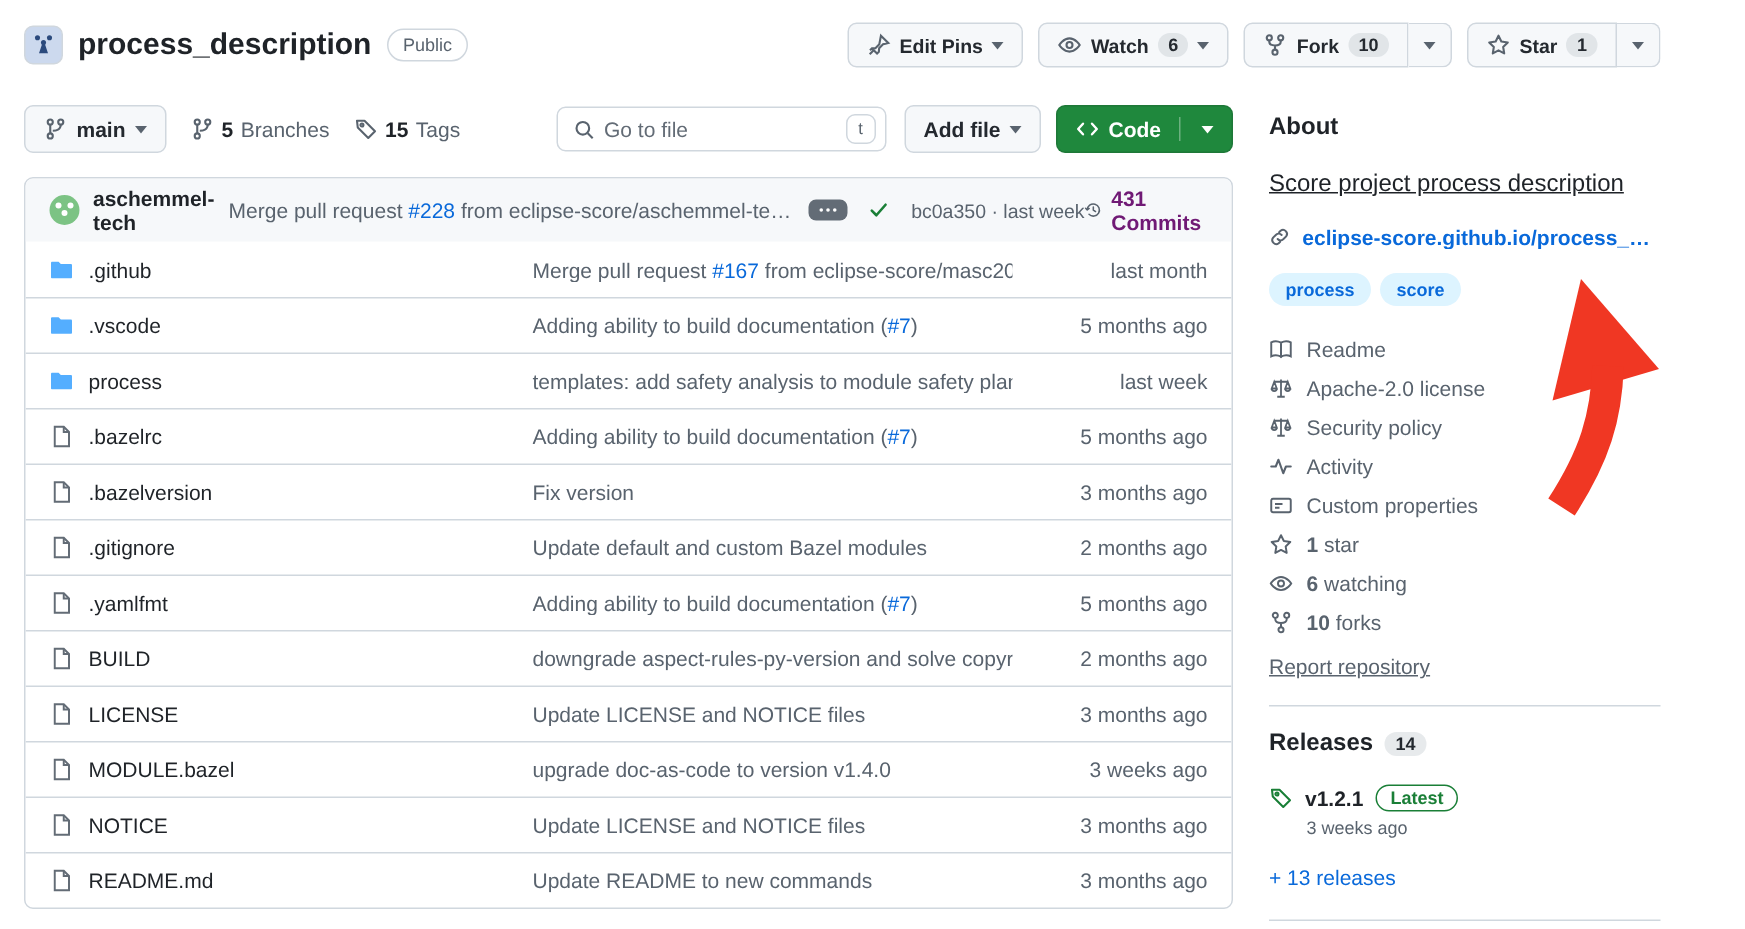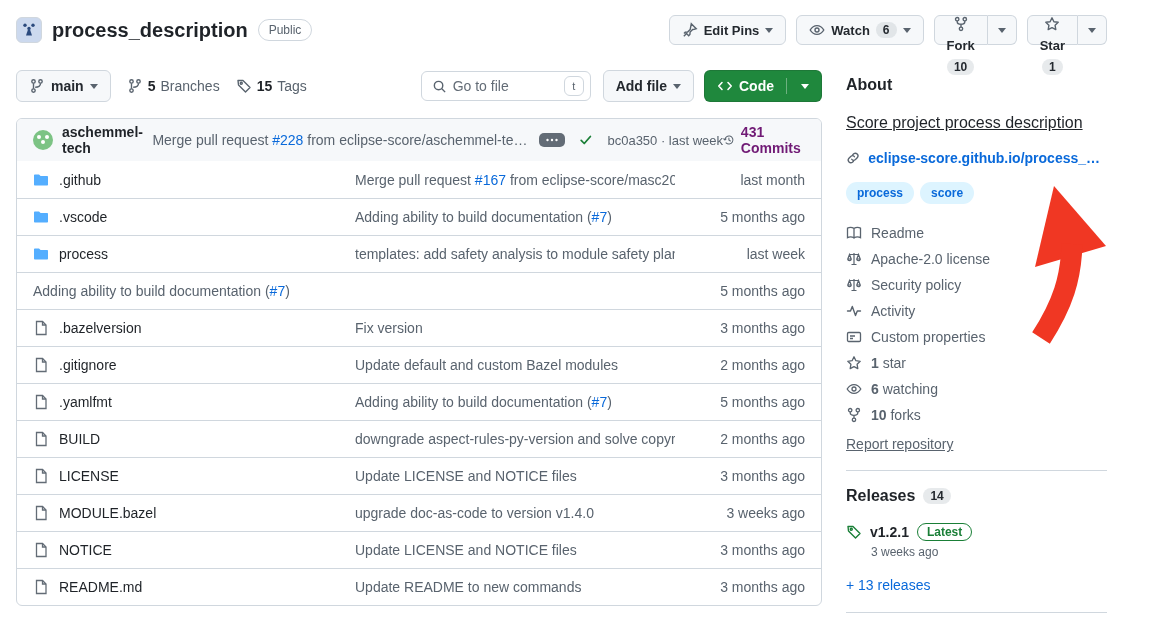--- a/index.html
+++ b/index.html
@@ -17,33 +17,33 @@
   .header-actions { margin-left:auto; display:flex; align-items:center; gap:10px; }
   .btn { display:inline-flex; align-items:center; gap:6px; height:30px; padding:0 12px;
     background:#f6f8fa; border:1px solid #d0d7de; border-radius:6px; font-size:13px; font-weight:600;
     color:#24292f; cursor:pointer; font-family:inherit; }
   .btn svg { flex:none; }
   .count-pill { background:rgba(175,184,193,.3); border-radius:999px; font-size:12px; font-weight:600;
     padding:1px 7px; color:#24292f; }
   .caret { width:0; height:0; border-left:4px solid transparent; border-right:4px solid transparent;
     border-top:5px solid #59636e; display:inline-block; }
   .btn-group { display:inline-flex; }
-  .btn-group .btn.seg-main { border-radius:6px 0 0 6px;flex-direction:column; }
+  .btn-group .btn.seg-main { border-radius:6px 0 0 6px; }
   .btn-group .btn.seg-caret { border-radius:0 6px 6px 0; border-left:0; padding:0 10px; }
 
   
   .main-row { display:flex; gap:24px; margin-top:22px; }
   .left-col { width:806px; flex:none; }
   .toolbar { display:flex; align-items:center; height:32px; }
   .toolbar .spacer { flex:1; }
   .branch-btn { height:32px; font-size:14px; }
   .tb-link { display:inline-flex; align-items:center; gap:5px; margin-left:16px; font-size:14px;
     color:#59636e; text-decoration:none; cursor:pointer; }
   .tb-link strong { color:#1f2328; font-weight:600; }
-  .search-box { display:flex; align-items:center; width:170px; height:30px; border:1px solid #d0d7de;
+  .search-box { display:flex; align-items:center; width:220px; height:30px; border:1px solid #d0d7de;
     border-radius:6px; padding:0 6px 0 10px; gap:6px; margin-right:12px; cursor:text; }
   .search-box input { border:none; outline:none; flex:1; min-width:0; font-size:14px;
     font-family:inherit; color:#1f2328; background:transparent; }
   .search-box input::placeholder { color:#636c76; }
   .kbd { border:1px solid #d0d7de; border-radius:6px; font-size:11px; color:#59636e;
     width:20px; height:20px; display:flex; align-items:center; justify-content:center; }
   .code-btn { background:#1f883d; border-color:rgba(27,31,36,.15); color:#ffffff; height:32px; font-size:14px; }
   .code-btn .caret { border-top-color:#ffffff; margin-left:4px; padding-left:0; }
   .code-btn .code-sep { width:1px; height:16px; background:rgba(255,255,255,.35); margin:0 4px 0 6px; }
   .addfile-btn { height:32px; font-size:14px; margin-right:10px; }
@@ -285,20 +285,27 @@
           <span class="fname">
               <svg width="16" height="16" viewBox="0 0 16 16" fill="#54aeff">
                 <path d="M1.75 2.5h4.3l1.5 1.5h6.7c.4 0 .75.35.75.75v8c0 .4-.35.75-.75.75H1.75c-.4 0-.75-.35-.75-.75v-9.5c0-.4.35-.75.75-.75z"></path>
               </svg>
               <a>process</a>
             </span>
           <span class="fmsg"><span>templates: add safety analysis to module safety plan</span><a class="link-blue"></a><span></span></span>
           <span class="fdate">last week</span>
         </div>
         <div class="file-row">
+          <span class="fname">
+              <svg width="16" height="16" viewBox="0 0 16 16" fill="none" stroke="#636c76" stroke-width="1.3">
+                <path d="M3.5 1.5h6L13 5v9.5h-9.5z"></path>
+                <path d="M9.5 1.5V5H13"></path>
+              </svg>
+              <a>.bazelrc</a>
+            </span>
           <span class="fmsg"><span>Adding ability to build documentation (</span><a class="link-blue">#7</a><span>)</span></span>
           <span class="fdate">5 months ago</span>
         </div>
         <div class="file-row">
           <span class="fname">
               <svg width="16" height="16" viewBox="0 0 16 16" fill="none" stroke="#636c76" stroke-width="1.3">
                 <path d="M3.5 1.5h6L13 5v9.5h-9.5z"></path>
                 <path d="M9.5 1.5V5H13"></path>
               </svg>
               <a>.bazelversion</a>

